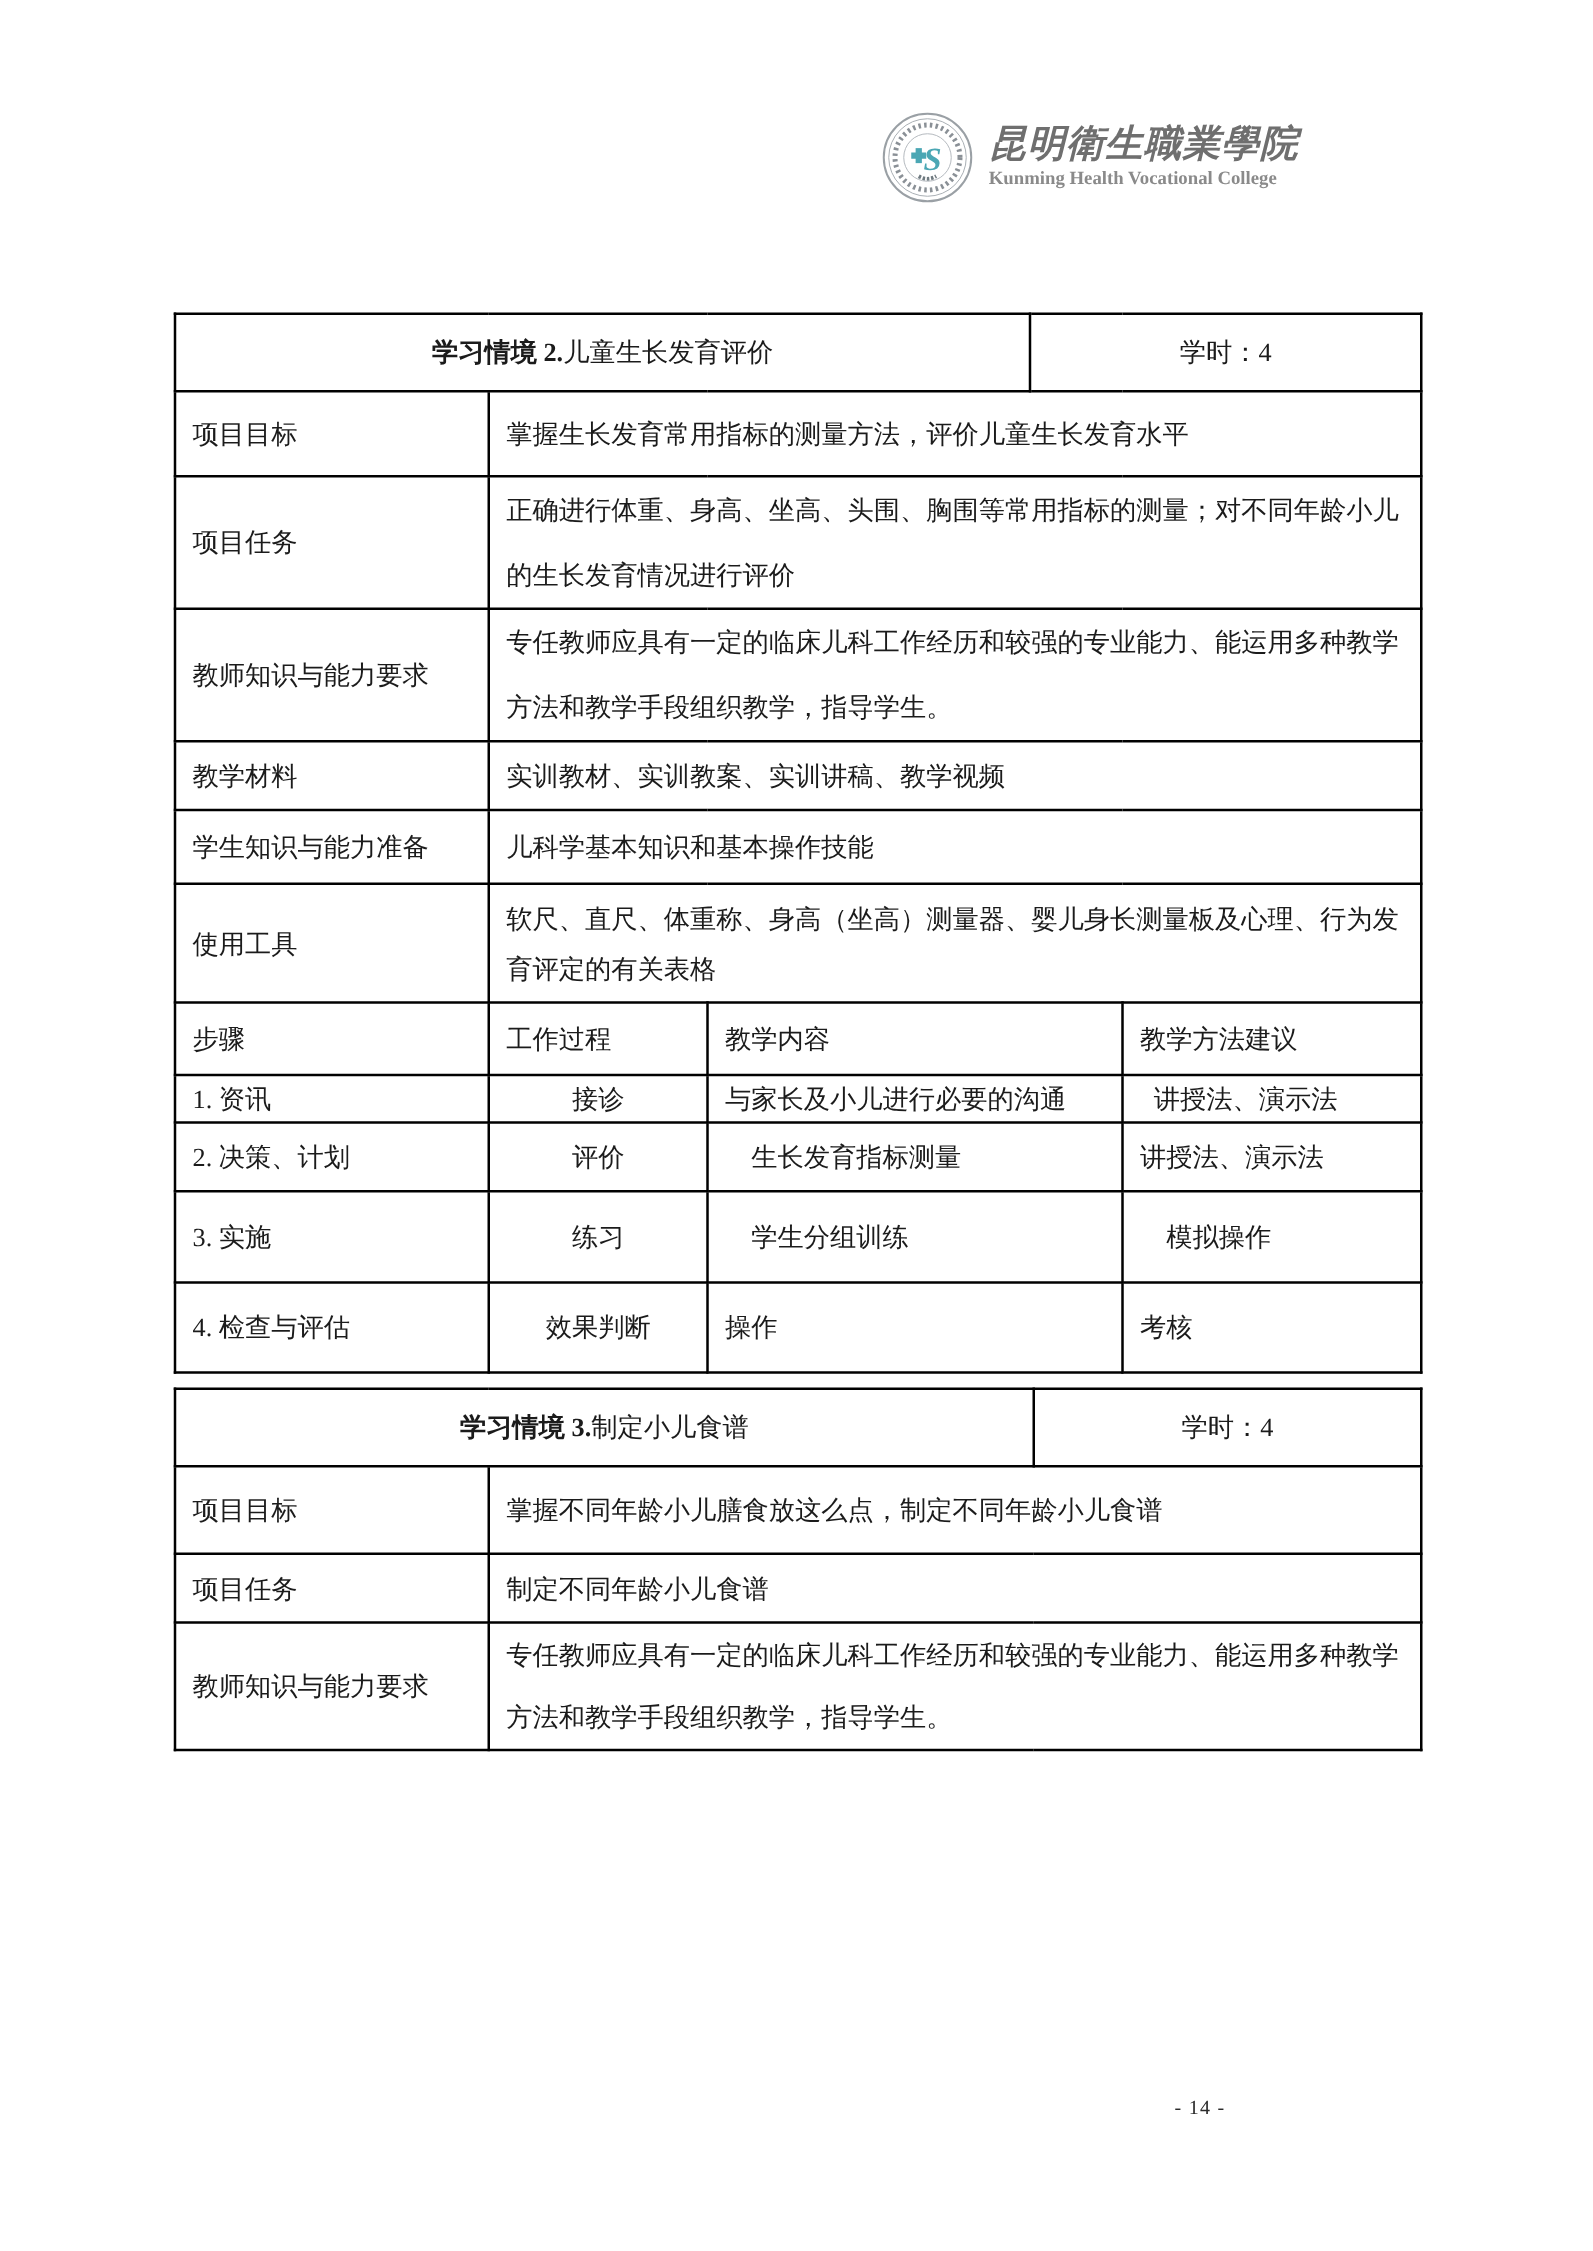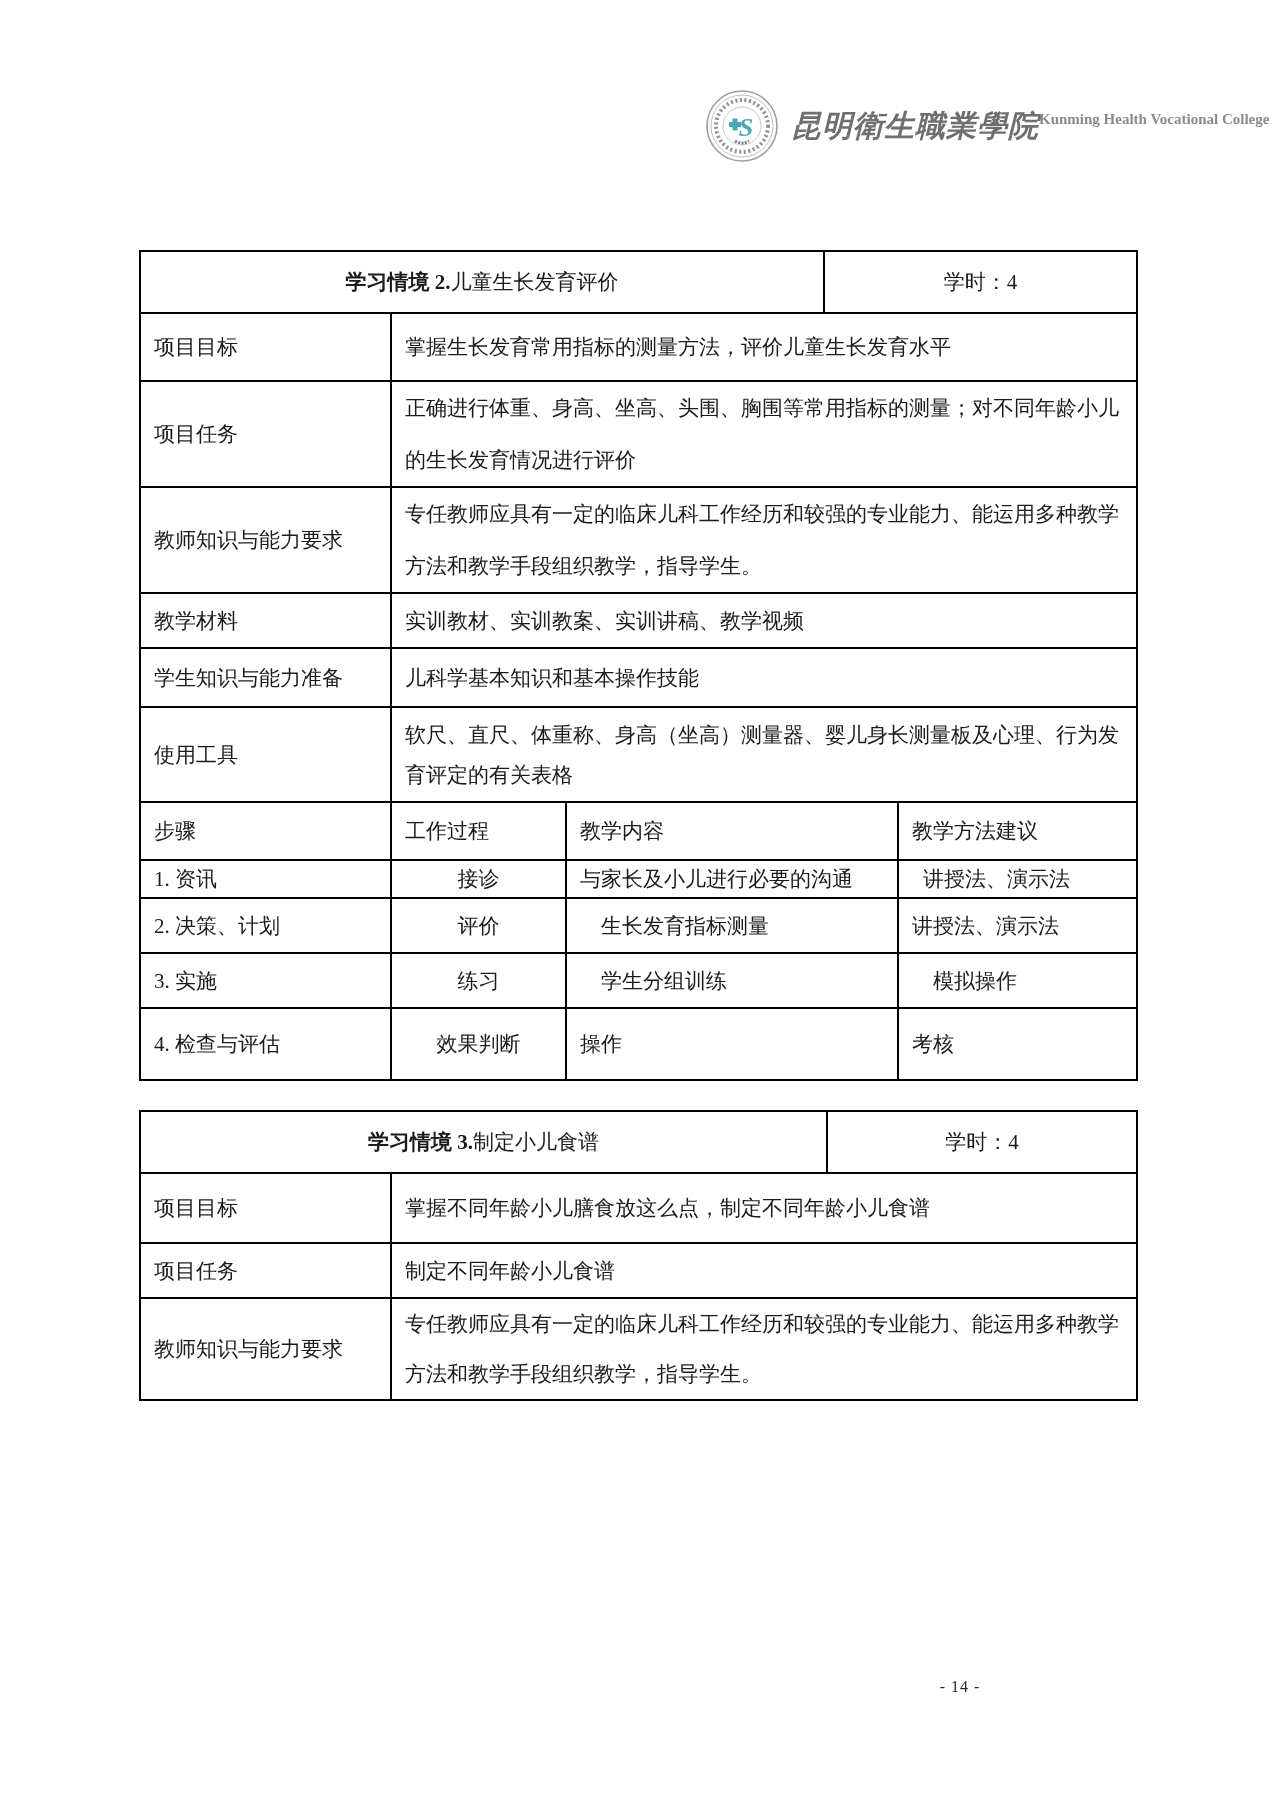--- a/index.html
+++ b/index.html
@@ -3,21 +3,21 @@
 <meta charset="utf-8">
 <style>
   html,body{margin:0;padding:0;}
   body{
     width:1274px;height:1801px;position:relative;background:#ffffff;
     font-family:"Liberation Serif","DejaVu Serif",serif;color:#1b1b1b;
   }
   
   .logo{position:absolute;top:84px;left:705px;width:330px;height:84px;display:flex;align-items:center;}
   .seal{width:74px;height:74px;flex:0 0 74px;}
-  .logo-text{margin-left:12px;display:flex;justify-content:center;}
+  .logo-text{margin-left:12px;display:flex;flex-direction:column;justify-content:center;}
   .logo-cn{
     font-size:30px;line-height:34px;color:#6f6f6f;font-style:italic;font-weight:bold;
     letter-spacing:1px;white-space:nowrap;font-family:"DejaVu Serif","Liberation Serif",serif;
   }
   .logo-en{
     font-size:15px;line-height:20px;color:#8a8a8a;font-weight:bold;white-space:nowrap;
     font-family:"Liberation Serif","DejaVu Serif",serif;
   }
   
   table{border-collapse:collapse;table-layout:fixed;position:absolute;background:#fff;}
@@ -113,21 +113,21 @@
     <td class="cc">接诊</td>
     <td colspan="2">与家长及小儿进行必要的沟通</td>
     <td class="ind2">讲授法、演示法</td>
   </tr>
   <tr style="height:55px">
     <td>2. 决策、计划</td>
     <td class="cc">评价</td>
     <td colspan="2" class="ind1">生长发育指标测量</td>
     <td>讲授法、演示法</td>
   </tr>
-  <tr style="height:55px">
+  <tr style="height:73px">
     <td>3. 实施</td>
     <td class="cc">练习</td>
     <td colspan="2" class="ind1">学生分组训练</td>
     <td class="ind1">模拟操作</td>
   </tr>
   <tr style="height:72px">
     <td>4. 检查与评估</td>
     <td class="cc">效果判断</td>
     <td colspan="2">操作</td>
     <td>考核</td>

